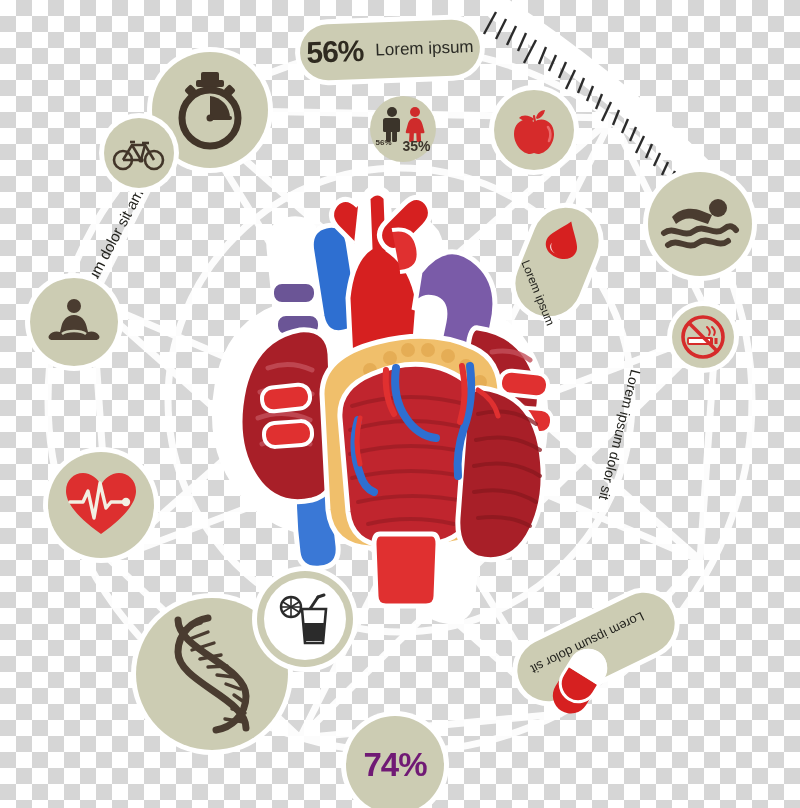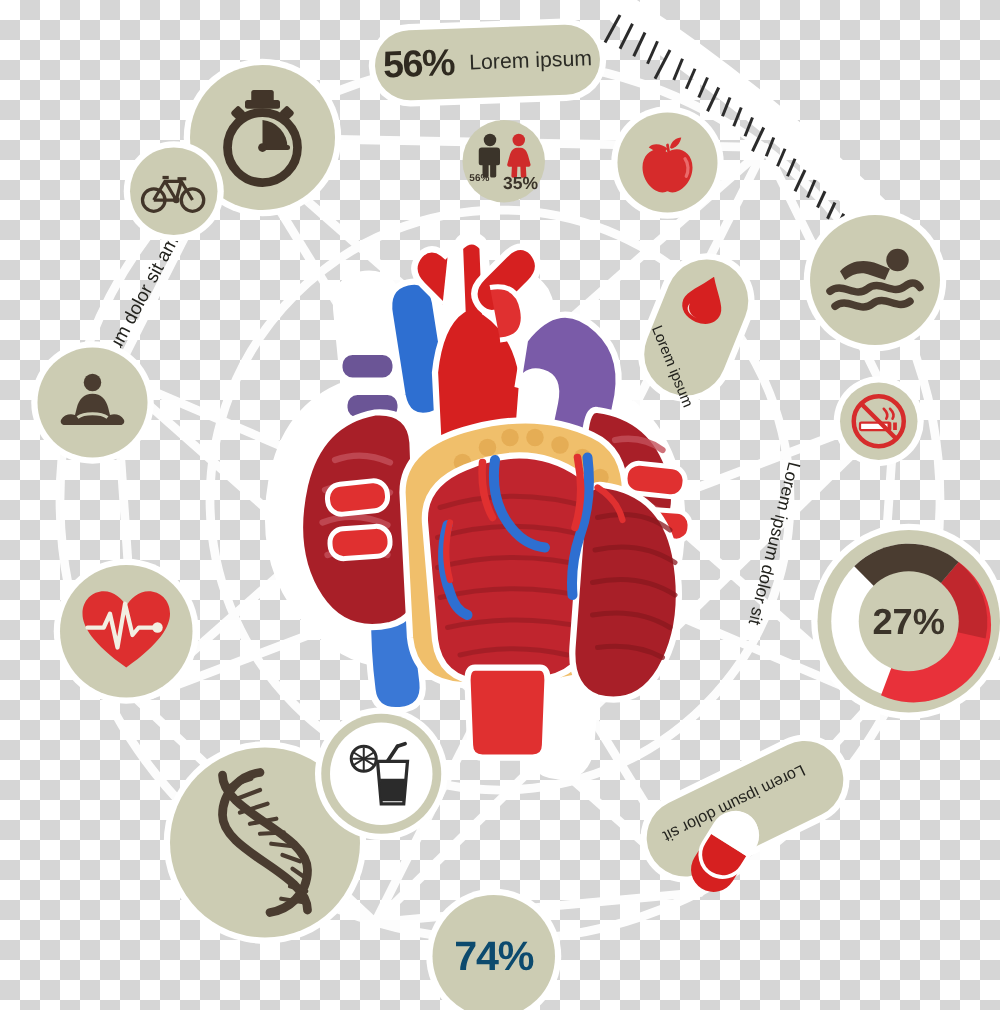--- a/index.html
+++ b/index.html
@@ -237,36 +237,23 @@
     <div style="position:absolute;left:16px;top:16px;font-size:13px;color:#23231e;transform:rotate(180deg);white-space:nowrap;">Lorem ipsum dolor sit</div>
   </div>
   <svg width="70" height="52" viewBox="0 0 70 52" style="position:absolute;left:548px;top:650px;transform:rotate(-26deg);">
     <g transform="rotate(-32 35 26)">
       <path d="M12 8 h23 v36 h-23 a18 18 0 0 1 0 -36 z" fill="#d62020"></path>
       <path d="M35 8 h11 a18 18 0 0 1 0 36 h-11 z" fill="#ffffff"></path>
       <rect x="8" y="8" width="54" height="36" rx="18" fill="none" stroke="#ffffff" stroke-width="3"></rect>
     </g>
   </svg>
 
-  <div class="node" style="left:654px;top:424px;width:146px;height:146px;">
-    <svg width="146" height="146" viewBox="0 0 146 146">
-      <circle cx="73" cy="73" r="62" fill="#ffffff"></circle>
-
-      <path d="M73 73 L112.9 25.5 A62 62 0 0 1 50.8 132.2 Z" fill="#e8313a"></path>
-
-      <path d="M73 73 L112.9 25.5 A62 62 0 0 1 134.5 86.8 Z" fill="#c0272d"></path>
-
-      <path d="M73 73 L29.4 28.9 A62 62 0 0 1 112.9 25.5 Z" fill="#4a3c30"></path>
-      <circle cx="73" cy="73" r="40" fill="#ccccb3"></circle>
-      <text x="73" y="83" text-anchor="middle" style="font-family:'Liberation Sans',sans-serif;font-size:29px;font-weight:bold;fill:#3b342a;">27%</text>
-    </svg>
-  </div>
 
   <div class="node ctr" style="left:346px;top:716px;width:98px;height:98px;">
-    <span class="pct-big" style="font-size:33px;color:#0c4a6e;">74%</span>
+    <span class="pct-big" style="font-size:33px;color:#701a75;">74%</span>
   </div>
 
   <svg class="layer" viewBox="0 0 800 808">
     <g>
 
       <g stroke="#ffffff" stroke-width="11" stroke-linejoin="round" fill="#ffffff">
         <path d="M368 196 q6 -10 16 -2 l6 50 q16 -46 44 -10 q12 24 -4 56 l22 26 q52 -10 78 42 q22 44 6 112 q-12 54 -62 76 l-4 50 q-2 24 -24 22 q-22 -2 -20 -26 l2 -44 q-46 6 -84 -22 q-52 14 -92 -26 q-44 -44 -32 -114 q10 -58 58 -76 l-6 -62 q-2 -24 20 -26 q22 -2 24 22 z"></path>
       </g>
 
       <path d="M312 252 q-4 -22 14 -26 q18 -4 22 16 l10 64 q4 22 -14 26 q-18 4 -22 -16 z" fill="#2e6fd1" stroke="#ffffff" stroke-width="5"></path>

